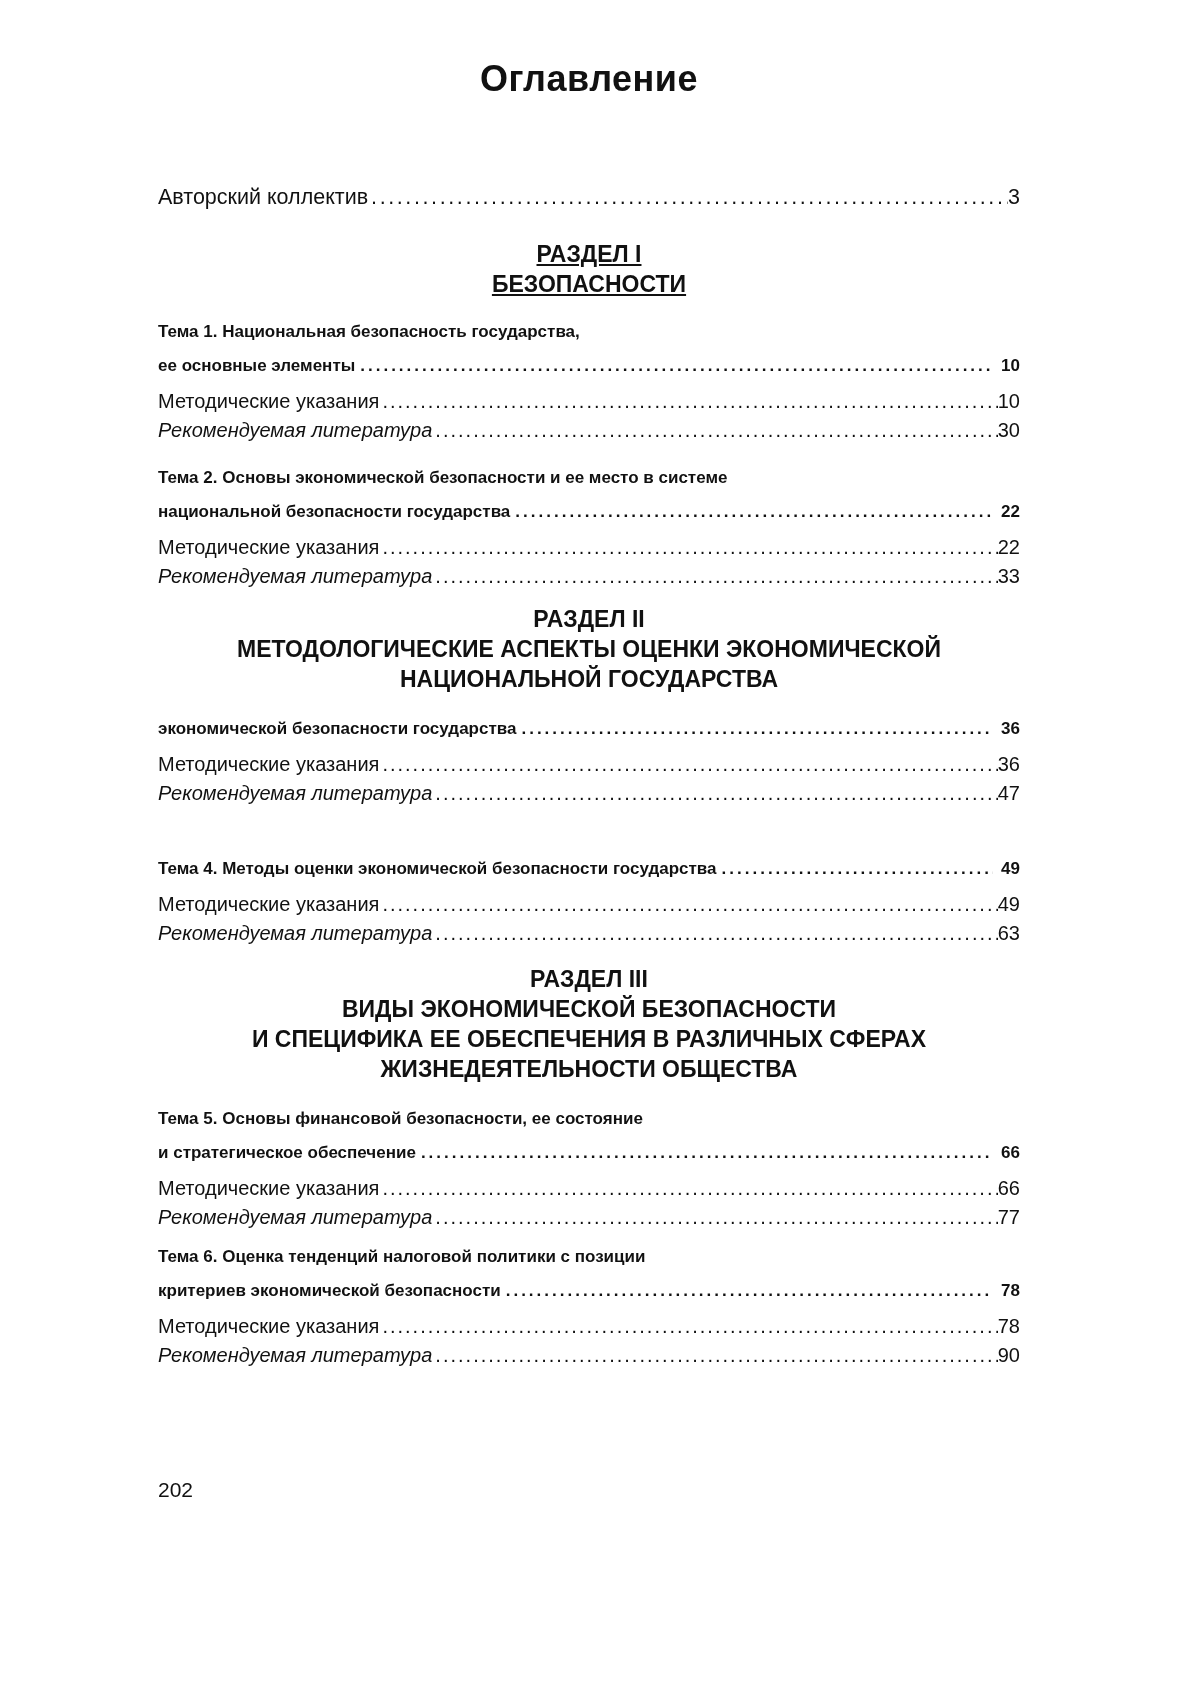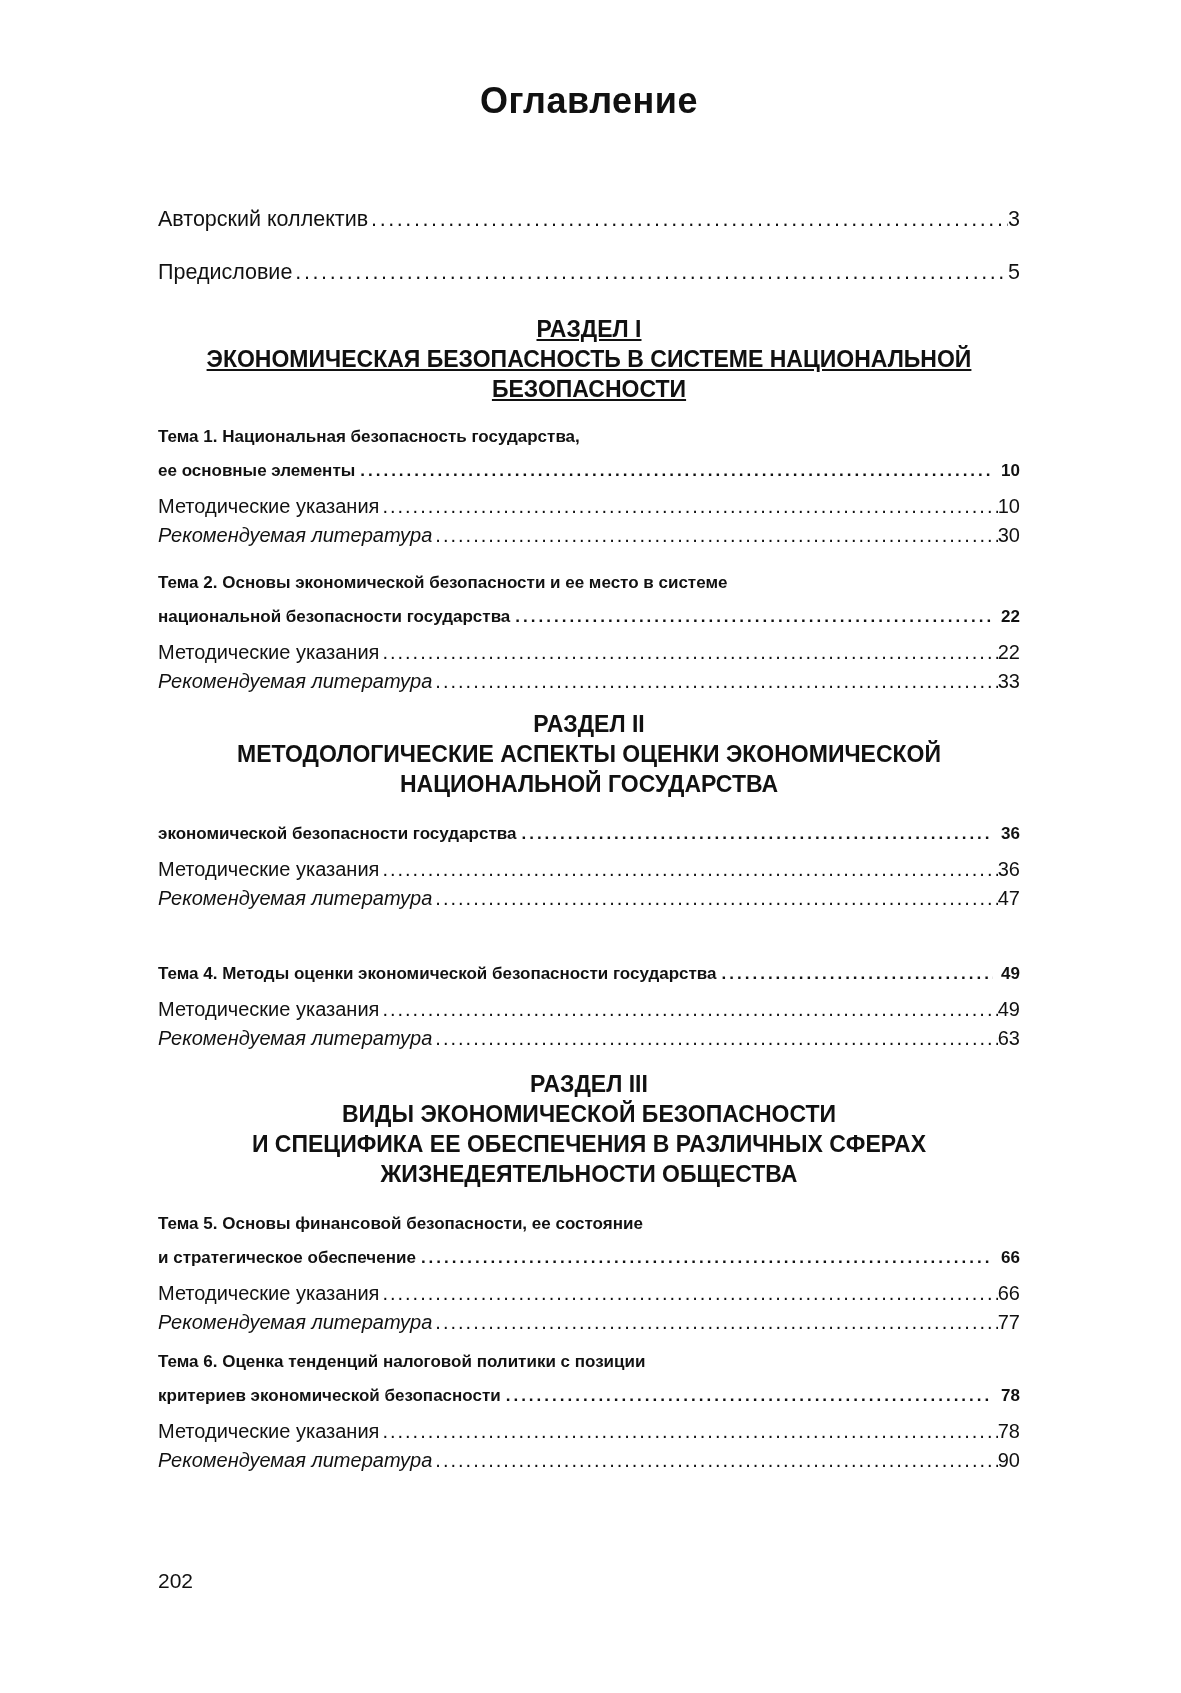--- a/index.html
+++ b/index.html
@@ -5,21 +5,21 @@
   * { margin: 0; padding: 0; box-sizing: border-box; }
   html, body { width: 1181px; height: 1693px; }
   body {
     position: relative;
     background: #ffffff;
     color: #111111;
     font-family: "Liberation Sans", "DejaVu Sans", sans-serif;
     overflow: hidden;
   }
   .page-content {
-    padding: 80px 161px 0 158px; 
+    padding: 58px 161px 0 158px; 
   }
   .doc-title {
     text-align: center;
     font-size: 36px;
     font-weight: 700;
     line-height: 42px;
     letter-spacing: 0.5px;
   }
 
   
@@ -68,47 +68,41 @@
 
   
   .subs { margin-top: 4px; }
   .sub { font-size: 20px; font-weight: 400; line-height: 29px; }
   .sub .dots::after { letter-spacing: 2px; }
   .sub .lbl.it { font-style: italic; }
 
   .page-footer {
     position: absolute;
     left: 158px;
-    top: 1567px;
+    top: 1476px;
     font-size: 21px;
     line-height: 28px;
     font-weight: 400;
   }
 </style>
 </head>
 <body>
 
 <div class="page-content">
 
   <h1 class="doc-title">Оглавление</h1>
 
   <div class="row front front-1">
     <span class="lbl">Авторский коллектив</span>
     <span class="dots"></span>
     <span class="pg">3</span>
   </div>
-  <div class="row front front-2">
-    <span class="lbl">Предисловие</span>
-    <span class="dots"></span>
-    <span class="pg">5</span>
-  </div>
 
   <div class="section-heading sh-1">
     <div>РАЗДЕЛ I</div>
-    <div>ЭКОНОМИЧЕСКАЯ БЕЗОПАСНОСТЬ В СИСТЕМЕ НАЦИОНАЛЬНОЙ</div>
     <div>БЕЗОПАСНОСТИ</div>
   </div>
 
   <div class="theme theme-t1">
     <div class="theme-line">Тема 1. Национальная безопасность государства,</div>
     <div class="row theme-row">
       <span class="lbl">ее основные элементы</span>
       <span class="dots"></span>
       <span class="pg">10</span>
     </div>

